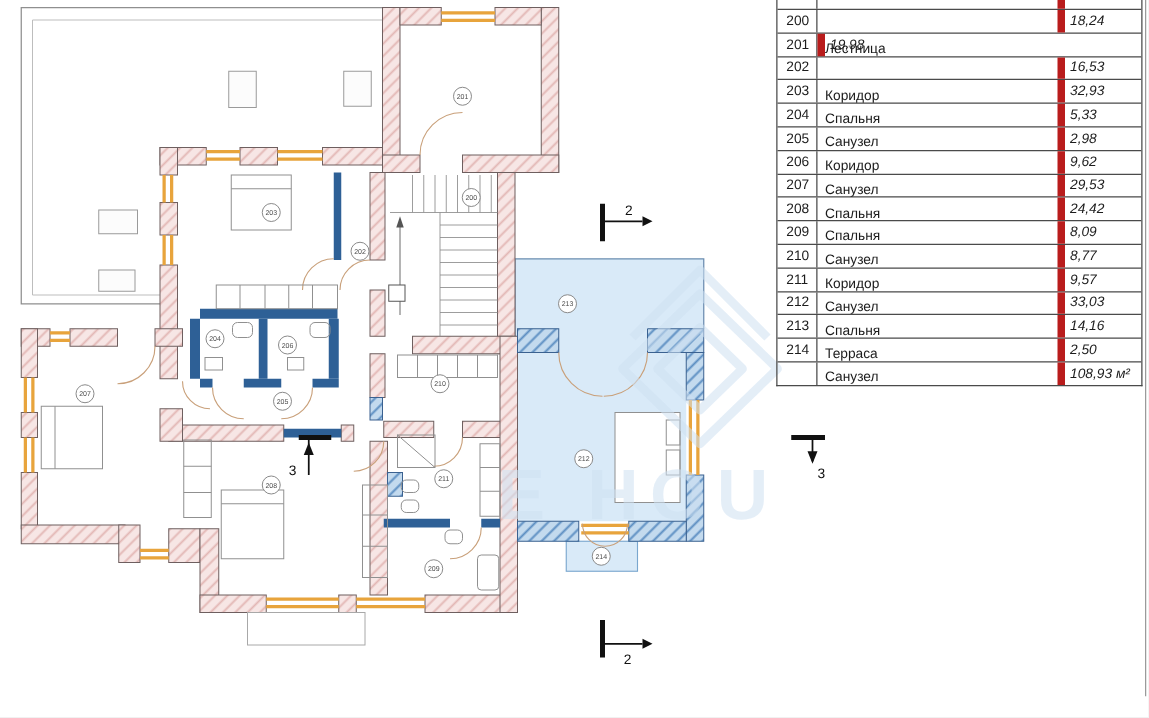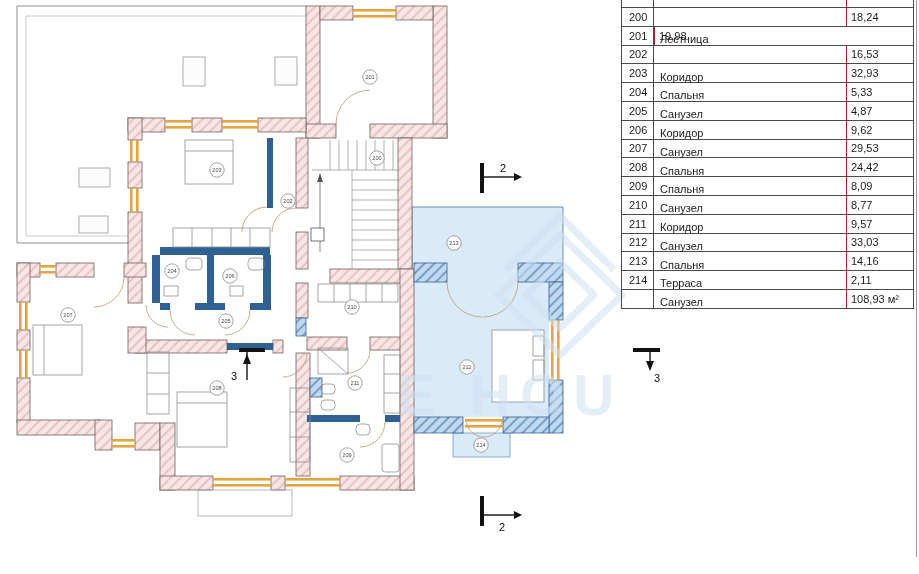--- a/index.html
+++ b/index.html
@@ -9,21 +9,21 @@
   
   .legend{position:absolute;left:621px;top:0;width:293px;box-sizing:border-box;
           border-left:1px solid #4a4a4a;border-right:1px solid #4a4a4a;border-bottom:1px solid #4a4a4a;
           font-size:11px;color:#1c1c1c;background:transparent;}
   .lrow{display:flex;height:18.8px;box-sizing:border-box;border-top:1px solid #4a4a4a;align-items:center;}
   .lrow.partial{height:7px;border-top:none;}
   .c1{width:32px;align-self:stretch;display:flex;align-items:center;box-sizing:border-box;
       border-right:1px solid #4a4a4a;padding-left:7px;}
   .c2{flex:1;align-self:stretch;display:flex;align-items:center;padding-left:6px;margin-top:31px;}
   .c3{width:67px;align-self:stretch;display:flex;align-items:center;box-sizing:border-box;
-      border-left:1px solid #b91c1c;padding-left:4px;}
+      border-left:6px solid #b91c1c;padding-left:4px;font-style:italic;}
   
   .bubble-text{font-family:"Liberation Sans",sans-serif;font-size:5.6px;fill:#4d4d4d;text-anchor:middle;}
   .sec-label{font-family:"Liberation Sans",sans-serif;font-size:11px;fill:#111;}
   .wm-text{font-family:"Liberation Sans",sans-serif;font-weight:bold;font-size:57px;
            letter-spacing:9px;fill:#cfe1f2;opacity:.55;}
 </style>
 </head>
 <body>
 
 <div class="stage">
@@ -339,21 +339,21 @@
           <div class="c3">32,93</div>
         </div>
         <div class="lrow">
           <div class="c1">204</div>
           <div class="c2">Санузел</div>
           <div class="c3">5,33</div>
         </div>
         <div class="lrow">
           <div class="c1">205</div>
           <div class="c2">Коридор</div>
-          <div class="c3">4,87</div>
+          <div class="c3">2,98</div>
         </div>
         <div class="lrow">
           <div class="c1">206</div>
           <div class="c2">Санузел</div>
           <div class="c3">9,62</div>
         </div>
         <div class="lrow">
           <div class="c1">207</div>
           <div class="c2">Спальня</div>
           <div class="c3">29,53</div>
@@ -384,21 +384,21 @@
           <div class="c3">33,03</div>
         </div>
         <div class="lrow">
           <div class="c1">213</div>
           <div class="c2">Терраса</div>
           <div class="c3">14,16</div>
         </div>
         <div class="lrow">
           <div class="c1">214</div>
           <div class="c2">Санузел</div>
-          <div class="c3">2,11</div>
+          <div class="c3">2,50</div>
         </div>
       </div>
   <div class="lrow total">
     <div class="c1"></div>
     <div class="c2"></div>
     <div class="c3">108,93 м²</div>
   </div>
 </div>
 
 </div>

